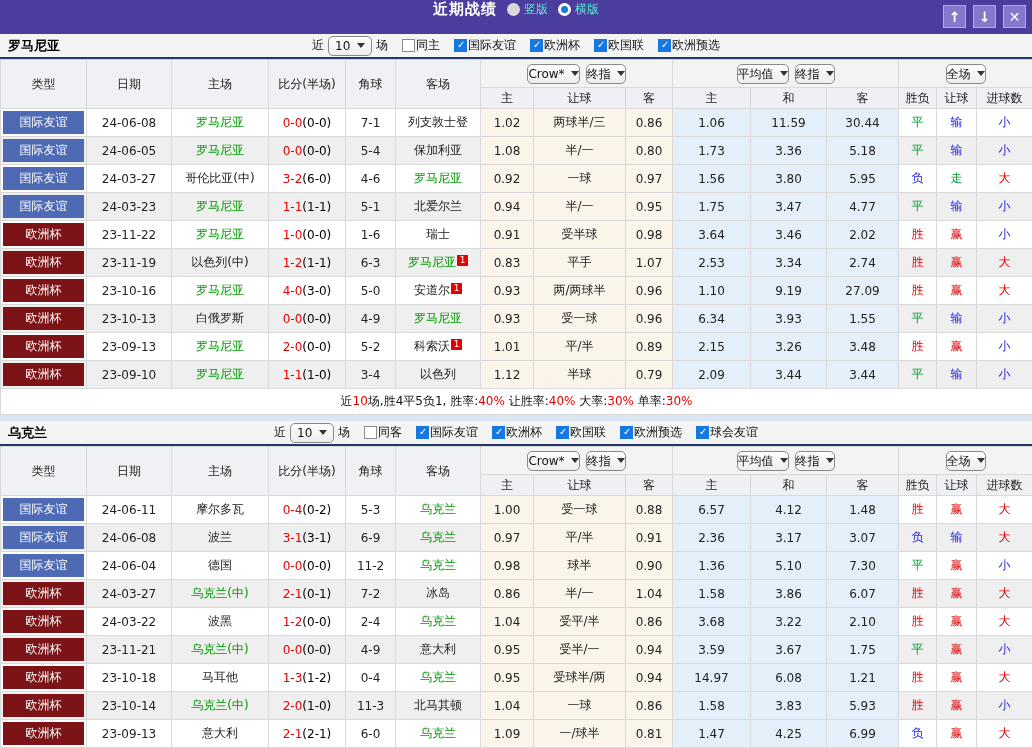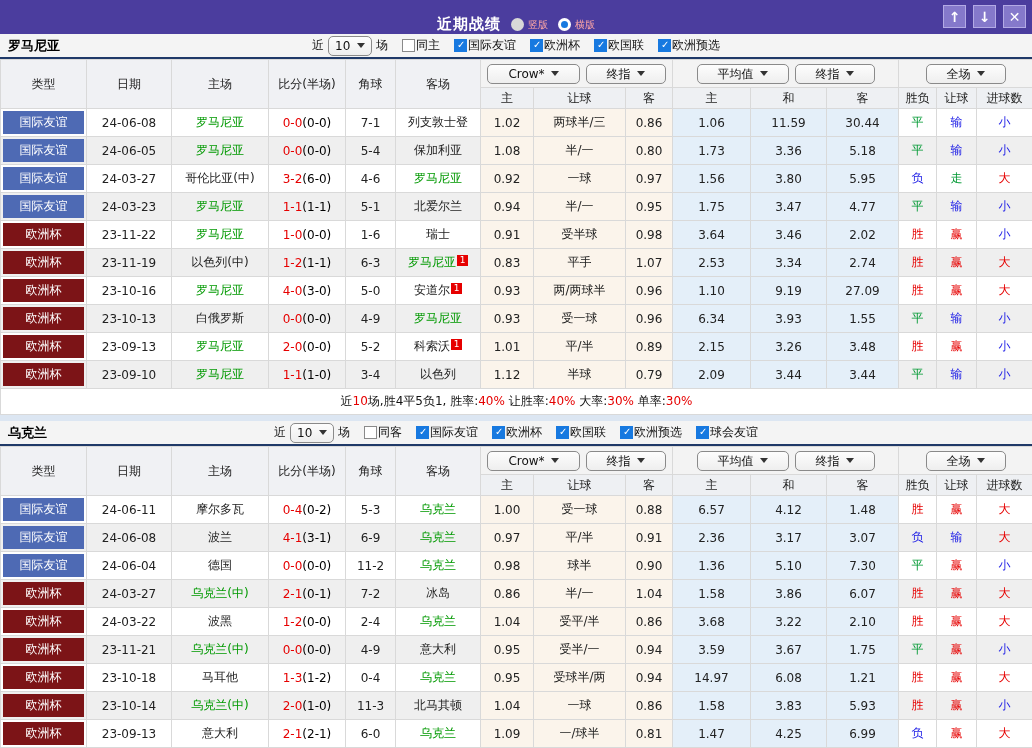--- a/index.html
+++ b/index.html
@@ -1,39 +1,39 @@
 <!DOCTYPE html>
 <html><head>
 <meta charset="utf-8">
 <style>
   html,body{margin:0;padding:0;background:#fff;}
   body{width:1032px;font-family:"DejaVu Sans","Liberation Sans",sans-serif;font-size:12px;color:#222;}
 
   
-  .titlebar{height:34px;background:#4b3d9e;position:relative;display:flex;align-items:flex-end;justify-content:center;color:#fff;}
+  .titlebar{height:34px;background:#4b3d9e;position:relative;display:flex;align-items:flex-start;justify-content:center;color:#fff;}
   .tb-center{display:flex;align-items:center;gap:10px;}
   .tb-title{font-size:15px;font-weight:bold;letter-spacing:1px;}
-  .radio-wrap{display:flex;align-items:center;gap:4px;font-size:10px;cursor:pointer;color:#fca5a5;}
+  .radio-wrap{display:flex;align-items:center;gap:4px;font-size:12px;cursor:pointer;color:#5eead4;}
   .radio{width:13px;height:13px;border-radius:50%;background:#d8d8d8;display:inline-block;box-sizing:border-box;}
   .radio.sel{background:#fff;position:relative;}
   .radio.sel::after{content:"";position:absolute;left:3px;top:3px;width:7px;height:7px;border-radius:50%;background:#1779e0;}
   .tb-buttons{position:absolute;right:6px;top:5px;display:flex;gap:7px;}
   .tbtn{width:23px;height:23px;background:#8579cb;border:1px solid #b3aae5;color:#fff;font-size:14px;font-weight:bold;display:flex;align-items:center;justify-content:center;cursor:pointer;box-sizing:border-box;}
 
   
   .section-head{height:23px;background:#f4f4f4;border-bottom:2px solid #1f3968;display:flex;align-items:center;position:relative;}
   .team-name{font-weight:bold;margin-left:8px;font-size:13px;color:#000;}
   .filters{position:absolute;left:50%;transform:translateX(-50%);display:flex;align-items:center;gap:4px;font-size:12px;white-space:nowrap;color:#111;}
   .chk{display:inline-flex;align-items:center;gap:1px;cursor:pointer;padding-left:10px;}
   .cb{width:13px;height:13px;display:inline-block;background:#fff;border:1px solid #8a8a8a;box-sizing:border-box;position:relative;}
   .cb.on{background:#1779e0;border-color:#1779e0;}
   .cb.on::after{content:"\2713";color:#fff;font-size:10px;font-weight:bold;position:absolute;left:2px;top:-1px;}
 
   
-  .pill{display:inline-flex;align-items:center;gap:6px;border:1px solid #8a8a8a;border-radius:5px;background:linear-gradient(#fdfdfd,#eeeeee);padding:1px 20px;font-size:12px;color:#111;cursor:pointer;line-height:16px;}
+  .pill{display:inline-flex;align-items:center;gap:6px;border:1px solid #8a8a8a;border-radius:5px;background:linear-gradient(#fdfdfd,#eeeeee);padding:1px 0;font-size:12px;color:#111;cursor:pointer;line-height:16px;}
   .pill.num{padding:1px 6px;min-width:30px;justify-content:space-between;}
   .caret{width:0;height:0;border-left:4px solid transparent;border-right:4px solid transparent;border-top:5px solid #333;display:inline-block;}
 
   
   table.tbl{border-collapse:collapse;table-layout:fixed;width:1032px;}
   .tbl th,.tbl td{border:1px solid #d9d9d9;text-align:center;padding:0;overflow:hidden;white-space:nowrap;font-weight:normal;}
   .tbl thead th{background:#f0f1f4;color:#222;font-size:12px;}
   .tbl th.groupth{height:27px;background:#f3f3f3;}
   .tbl th.groupth .pill{margin:0 3px;}
   .tbl th.subth{height:20px;background:#eef0f3;}
@@ -487,21 +487,21 @@
             <td class="rr">胜</td>
             <td class="rr">赢</td>
             <td class="rr">大</td>
           </tr>
           <tr class="even">
             <td class="c-type">
               <div class="badge badge-b">国际友谊</div>
             </td>
             <td>24-06-08</td>
             <td><span class="tm">波兰</span></td>
-            <td><span class="sc">4-1</span><span class="hf">(3-1)</span></td>
+            <td><span class="sc">3-1</span><span class="hf">(3-1)</span></td>
             <td>6-9</td>
             <td><span class="tm g">乌克兰</span></td>
             <td class="c-crow">0.97</td>
             <td class="c-crow">平/半</td>
             <td class="c-crow">0.91</td>
             <td class="c-avg">2.36</td>
             <td class="c-avg">3.17</td>
             <td class="c-avg">3.07</td>
             <td class="rb">负</td>
             <td class="rb">输</td>

